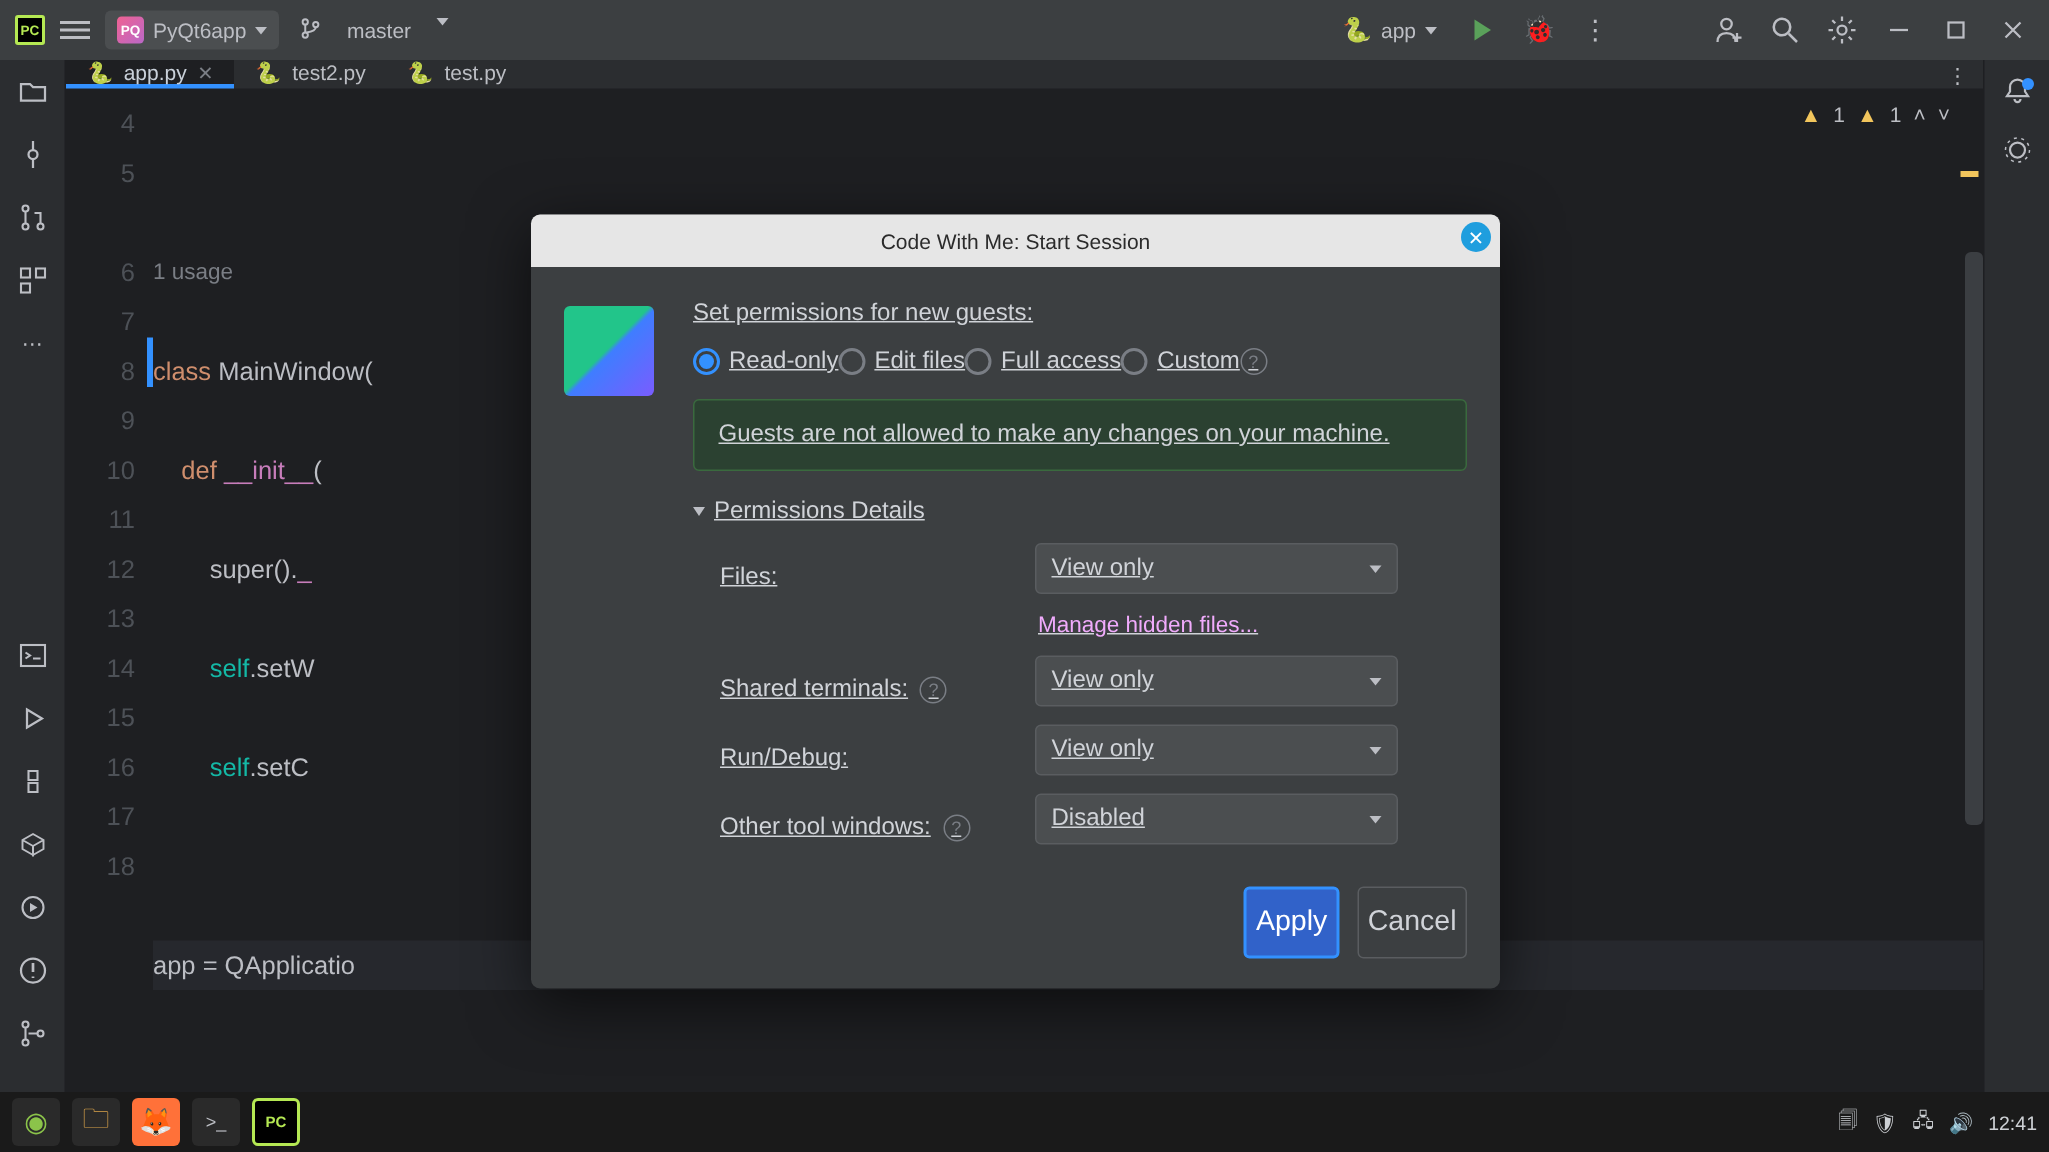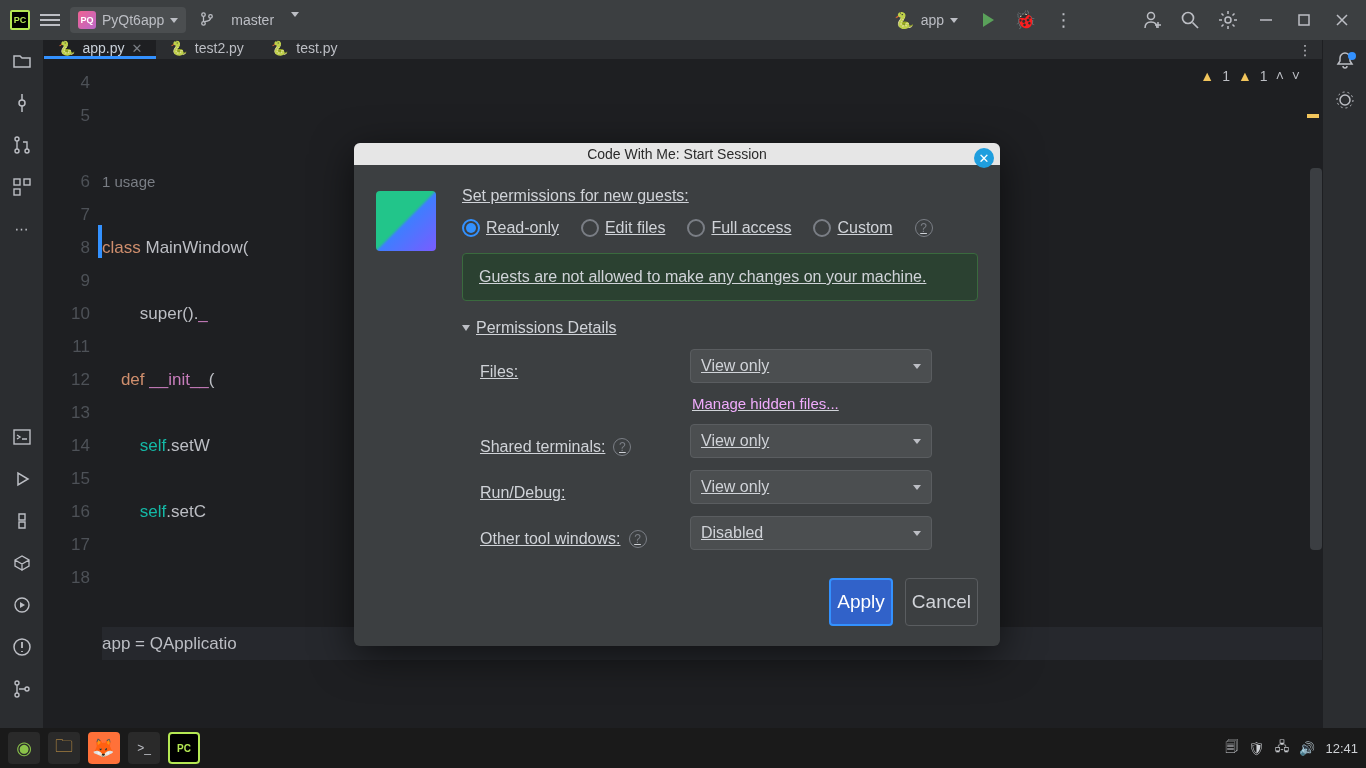--- a/index.html
+++ b/index.html
@@ -54,26 +54,26 @@
 .kw { color:#cf8e6d; }
 .mg { color:#c77dbb; }
 .sf { color:#14b8a6; }
 .badges { position:absolute; right:22px; top:8px; display:flex; align-items:center; gap:8px; color:#bcbec4; font-size:14px;}
 .warn { color:#f2c55c; }
 .yellow-bar{ position:absolute; right:3px; top:54px; width:12px; height:4px; background:#f2c55c; }
 .scroll-thumb { position:absolute; right:0; top:108px; width:12px; height:382px; background:#3b3e42; border-radius:4px; }
 
 
 .dialog-wrap{ position:absolute; left:354px; top:143px; width:646px; background:#3c3f41; border-radius:6px; box-shadow:0 10px 40px rgba(0,0,0,0.6); }
-.dlg-title{ height:22px; background:#e6e6e6; color:#2b2b2b; font-size:14px; display:flex; align-items:center; justify-content:center; border-radius:6px 6px 0 0; position:relative; }
+.dlg-title{ height:35px; background:#e6e6e6; color:#2b2b2b; font-size:14px; display:flex; align-items:center; justify-content:center; border-radius:6px 6px 0 0; position:relative; }
 .dlg-close{ position:absolute; right:6px; top:5px; width:20px; height:20px; background:#1f9ede; color:#fff; border-radius:50%; display:flex; align-items:center; justify-content:center; font-size:13px; cursor:pointer; }
 .dlg-body{ padding:22px 22px 18px 22px; display:flex; gap:26px; }
 .dlg-icon{ width:60px; height:60px; background:linear-gradient(135deg,#22c58a 0%,#22c58a 48%,#3f7dff 52%,#7a5cff 100%); border-radius:4px; flex-shrink:0; margin-top:4px; }
 .dlg-main{ flex:1; color:#d0d3d8; font-size:16px;text-decoration:underline; }
-.radio-row{ display:flex; align-items:center; gap:22px; margin-top:14px; }
+.radio-row{ display:flex; align-items:center; gap:0; margin-top:14px; }
 .radio{ display:flex; align-items:center; gap:6px; cursor:pointer; }
 .rcircle{ width:18px; height:18px; border-radius:50%; border:2px solid #7a7e85; display:flex; align-items:center; justify-content:center;}
 .radio.sel .rcircle{ border-color:#3391ff; }
 .radio.sel .rcircle::after{ content:""; width:10px; height:10px; background:#3391ff; border-radius:50%; }
 .help-q{ width:18px;height:18px;border:1.5px solid #7a7e85;border-radius:50%;display:inline-flex;align-items:center;justify-content:center;color:#7a7e85;font-size:12px; }
 .info-box{ margin-top:16px; background:#2b4131; border:1px solid #3a6a3e; padding:12px 16px; border-radius:4px; font-size:16px; line-height:1.4; }
 .perm-head{ margin-top:18px; display:flex; align-items:center; gap:6px; cursor:pointer; }
 .perm-head .caret{ width:0;height:0;border-left:4px solid transparent;border-right:4px solid transparent;border-top:6px solid #bcbec4; }
 .perm-grid{ margin-top:12px; display:grid; grid-template-columns:210px 1fr; row-gap:12px; align-items:center; padding-left:18px;}
 .sel-box{ height:34px; background:#4b4e50; border:1px solid #5a5d60; border-radius:4px; display:flex; align-items:center; padding:0 10px; justify-content:space-between; cursor:pointer; width:242px;}
@@ -292,22 +292,22 @@
           <div>18</div>
       </div>
       <div class="marker">
           <div class="blue-mark" style="top:165px"></div>
         </div>
       <div class="code">
 <div></div>
 <div></div>
 <div class="us">1 usage</div>
 <div><span class="kw">class </span><span>MainWindow(</span></div>
+<div><span class="kw">    def </span><span class="mg">__init__</span><span>(</span></div>
 <div><span>        super().</span><span class="mg">_</span></div>
-<div><span class="kw">    def </span><span class="mg">__init__</span><span>(</span></div>
 <div><span>        </span><span class="sf">self</span><span>.setW</span></div>
 <div><span>        </span><span class="sf">self</span><span>.setC</span></div>
 <div></div>
 <div></div>
 <div class="hl-line"><span>app = QApplicatio</span></div>
 
 
 
       </div>
       <div class="badges">

